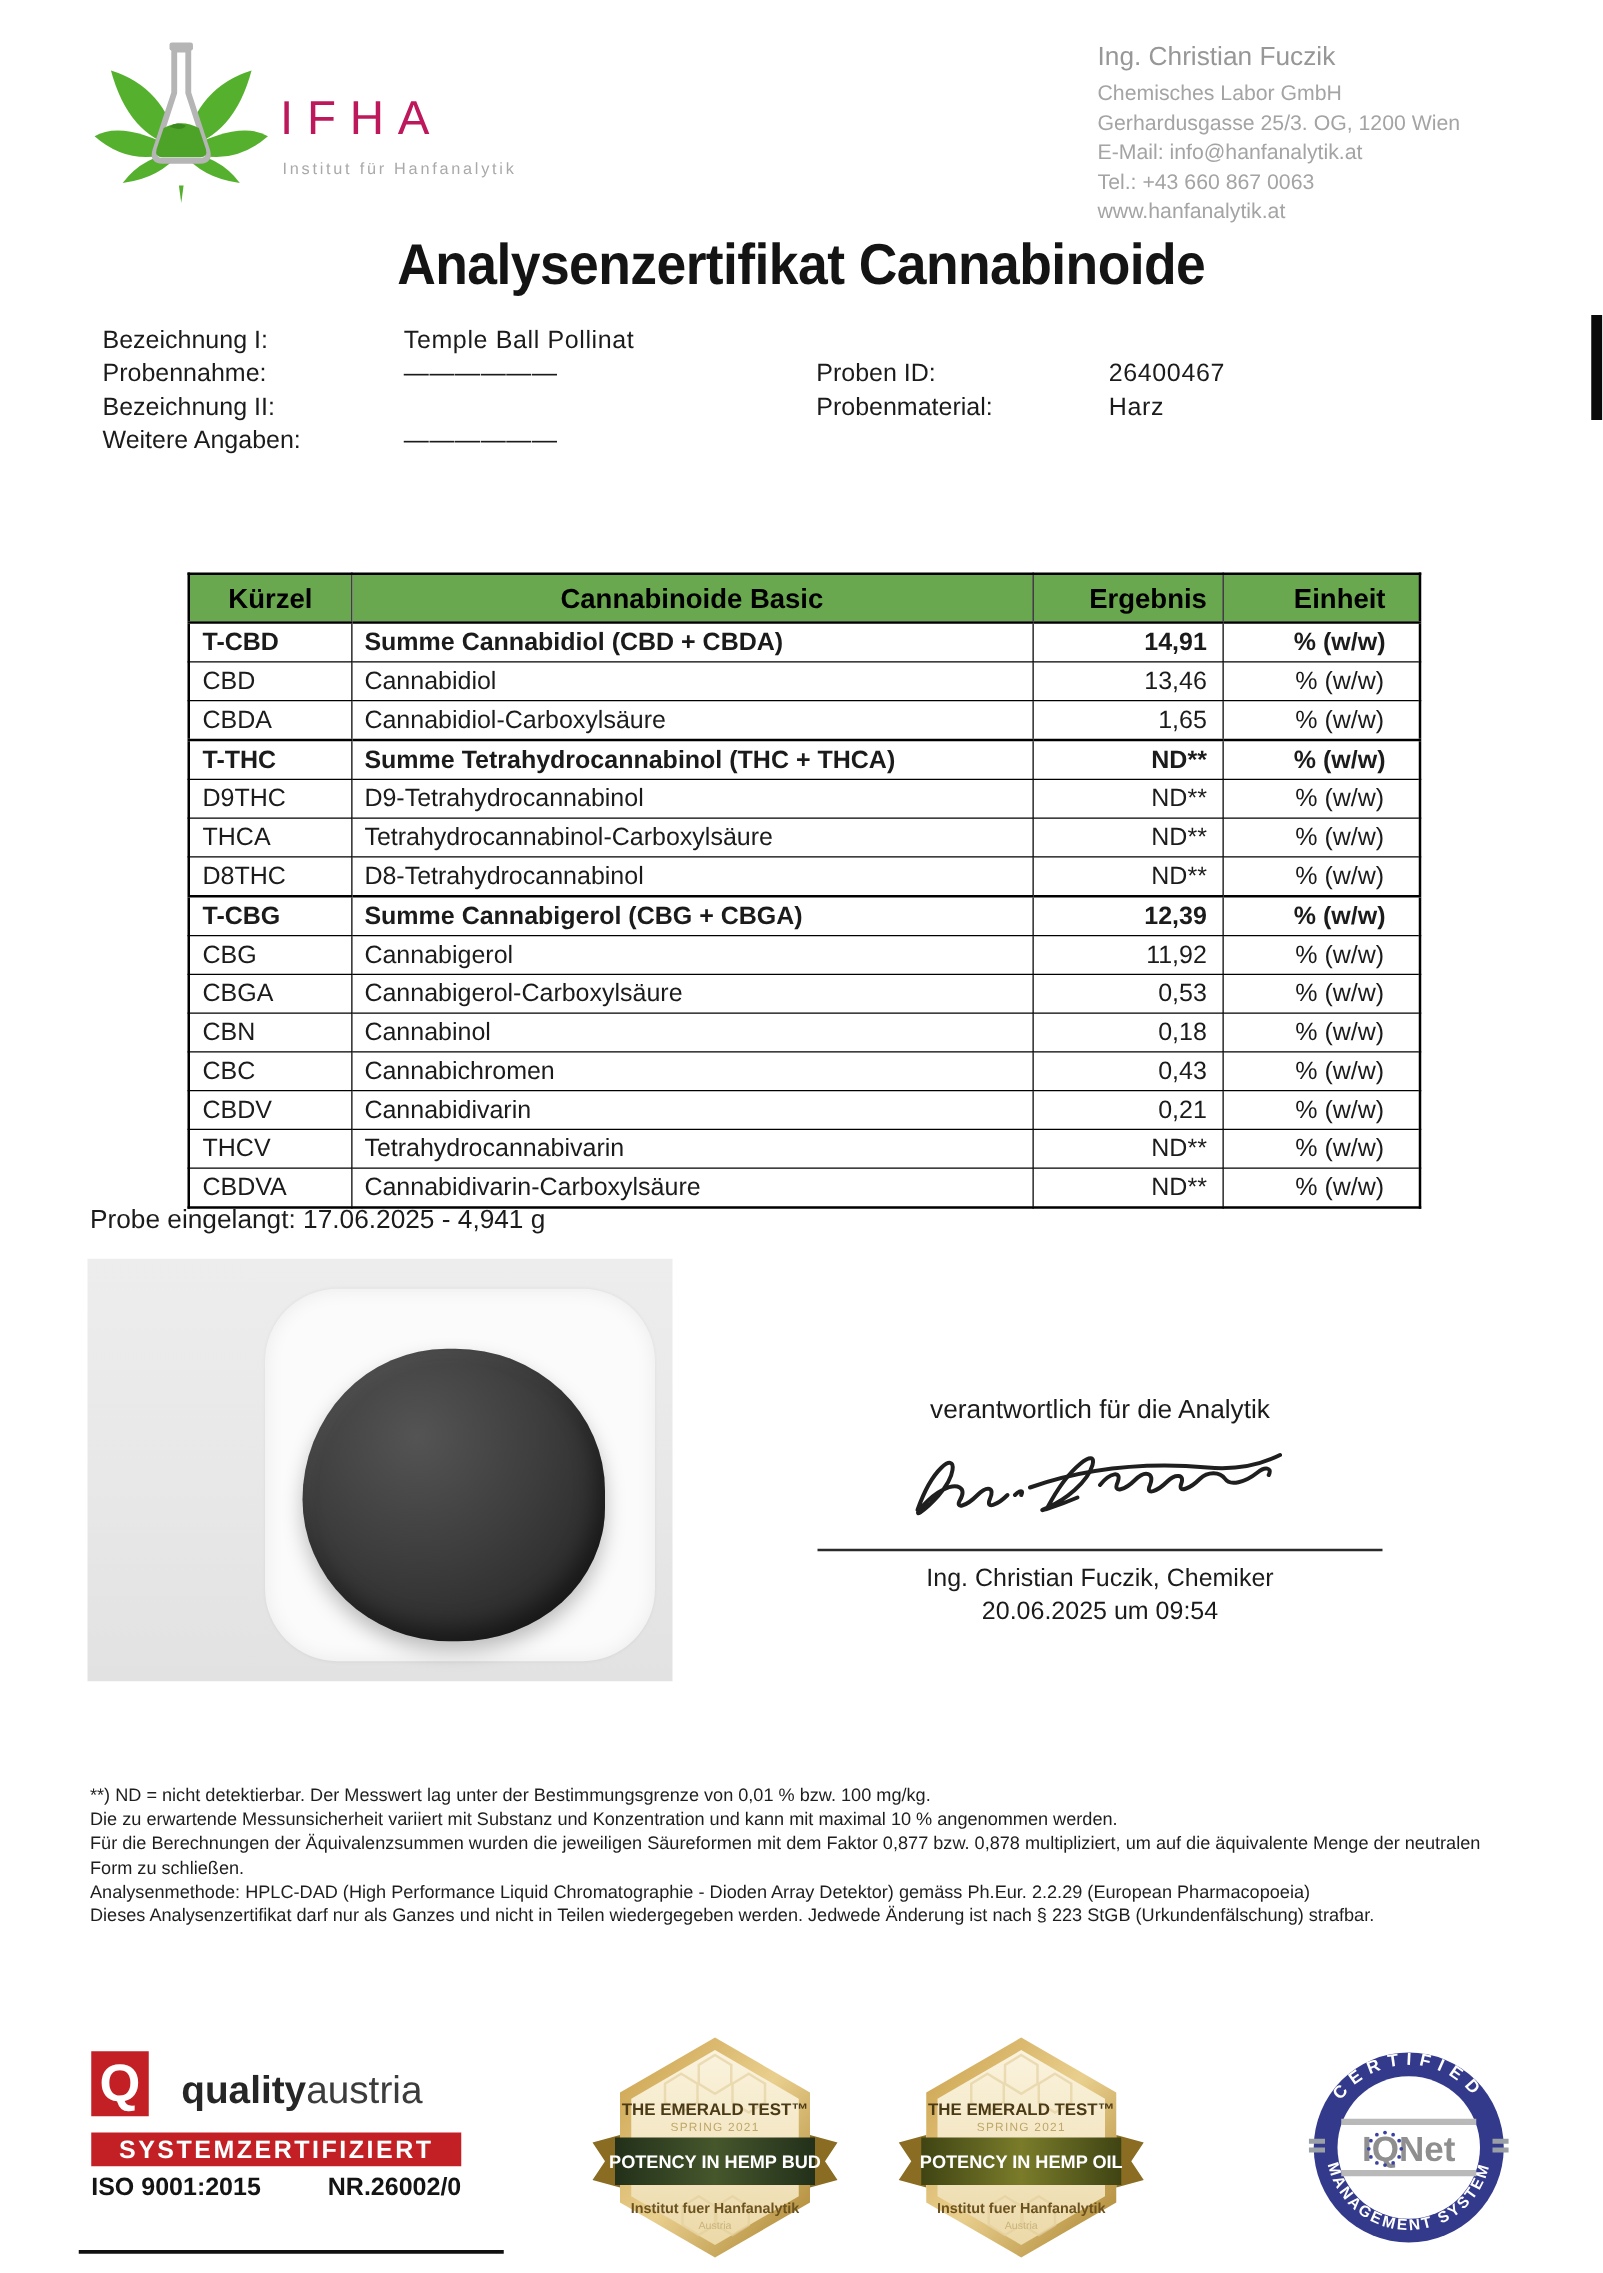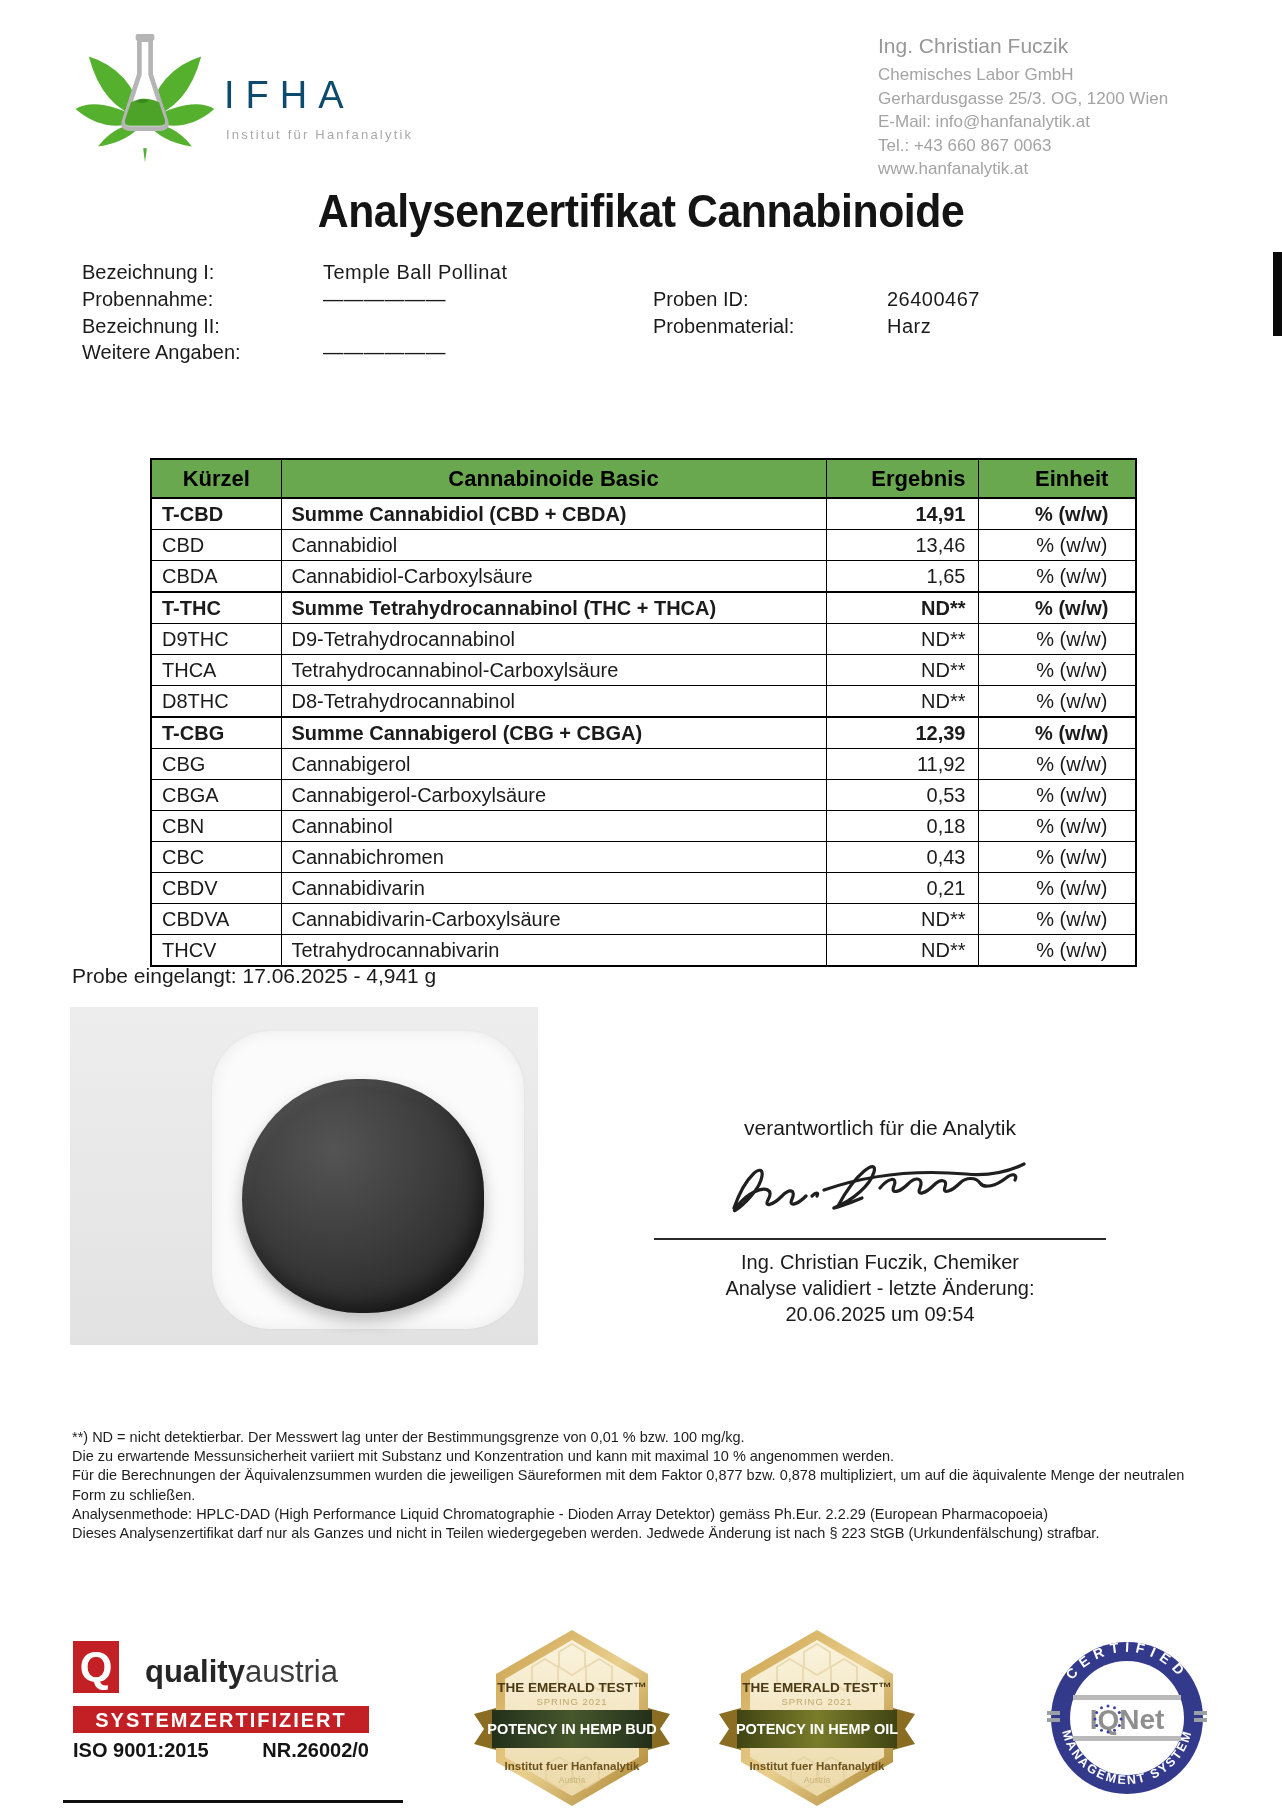--- a/index.html
+++ b/index.html
@@ -2,21 +2,21 @@
 <html><head>
 <meta charset="utf-8">
 <style>
   html,body{margin:0;padding:0;background:#ffffff;}
   .page{
     position:relative;width:1282px;height:1818px;background:#ffffff;
     overflow:hidden;font-family:"Liberation Sans",sans-serif;color:#1b1b1b;
   }
   
   .logo-icon{position:absolute;left:70px;top:22px;}
-  .brand-name{position:absolute;left:224px;top:74px;font-size:38px;letter-spacing:11px;color:#0c4a6e;font-weight:400;}
+  .brand-name{position:absolute;left:224px;top:74px;font-size:38px;letter-spacing:11px;color:#be185d;font-weight:400;}
   .brand-sub{position:absolute;left:226px;top:127px;font-size:13px;letter-spacing:2.2px;color:#a9a9a9;}
   .contact{position:absolute;left:878px;top:34px;}
   .contact-name{font-size:21px;color:#979797;margin-bottom:5px;}
   .contact-line{font-size:17px;line-height:23.5px;color:#a4a4a4;}
   .scan-artifact{position:absolute;left:1273px;top:252px;width:9px;height:84px;background:#0a0a0a;}
   
   .title{position:absolute;top:184px;left:0;width:100%;margin:0;text-align:center;
     font-size:46px;font-weight:700;color:#141414;transform:scaleX(.93);letter-spacing:-.5px;}
   
   .meta-left{position:absolute;left:82px;top:259px;}
@@ -211,28 +211,28 @@
             <td class="al-r">0,43</td>
             <td class="al-c">% (w/w)</td>
           </tr>
           <tr>
             <td>CBDV</td>
             <td>Cannabidivarin</td>
             <td class="al-r">0,21</td>
             <td class="al-c">% (w/w)</td>
           </tr>
           <tr>
+            <td>THCV</td>
+            <td>Tetrahydrocannabivarin</td>
+            <td class="al-r">ND**</td>
+            <td class="al-c">% (w/w)</td>
+          </tr>
+          <tr>
             <td>CBDVA</td>
             <td>Cannabidivarin-Carboxylsäure</td>
-            <td class="al-r">ND**</td>
-            <td class="al-c">% (w/w)</td>
-          </tr>
-          <tr>
-            <td>THCV</td>
-            <td>Tetrahydrocannabivarin</td>
             <td class="al-r">ND**</td>
             <td class="al-c">% (w/w)</td>
           </tr>
         </tbody>
     </table>
   </div>
 
   <div class="probe">Probe eingelangt: 17.06.2025 - 4,941 g</div>
 
   <div class="photo">
@@ -244,21 +244,20 @@
     <div class="sig-caption">verantwortlich für die Analytik</div>
     <svg width="330" height="86" viewBox="0 0 320 86" fill="none" stroke="#1f1f1f" stroke-width="3.2" stroke-linecap="round">
       <path d="M14,62 C26,28 44,16 42,30 C40,44 22,60 16,64 C10,68 22,52 34,46 C46,40 54,44 48,54 C44,61 52,60 62,50 C70,42 76,44 72,53 C68,62 78,58 86,50"></path>
       <path d="M92,50 C96,46 99,46 97,50"></path>
       <path d="M118,60 C136,26 158,12 154,26 C150,40 132,54 118,60 C104,66 128,58 142,52"></path>
       <path d="M104,44 C150,28 200,24 246,28 C268,30 288,26 304,18"></path>
       <path d="M160,42 C168,32 178,30 174,40 C170,49 180,46 188,38 C196,30 204,32 200,42 C196,51 206,47 214,39 C220,33 228,33 225,41 C222,49 232,45 240,37 C246,31 256,31 260,37 C264,43 276,40 286,32 C292,27 298,28 295,34"></path>
     </svg>
     <hr class="sig-line">
     <div class="sig-name">Ing. Christian Fuczik, Chemiker</div>
-    <div class="sig-note">Analyse validiert - letzte Änderung:</div>
     <div class="sig-date">20.06.2025 um 09:54</div>
   </div>
 
   <div class="footnote">
     <div>
         <div>**) ND = nicht detektierbar. Der Messwert lag unter der Bestimmungsgrenze von 0,01 % bzw. 100 mg/kg.</div>
         <div>Die zu erwartende Messunsicherheit variiert mit Substanz und Konzentration und kann mit maximal 10 % angenommen werden.</div>
         <div>Für die Berechnungen der Äquivalenzsummen wurden die jeweiligen Säureformen mit dem Faktor 0,877 bzw. 0,878 multipliziert, um auf die äquivalente Menge der neutralen Form zu schließen.</div>
         <div>Analysenmethode: HPLC-DAD (High Performance Liquid Chromatographie - Dioden Array Detektor) gemäss Ph.Eur. 2.2.29 (European Pharmacopoeia)</div>
         <div>Dieses Analysenzertifikat darf nur als Ganzes und nicht in Teilen wiedergegeben werden. Jedwede Änderung ist nach § 223 StGB (Urkundenfälschung) strafbar.</div>

